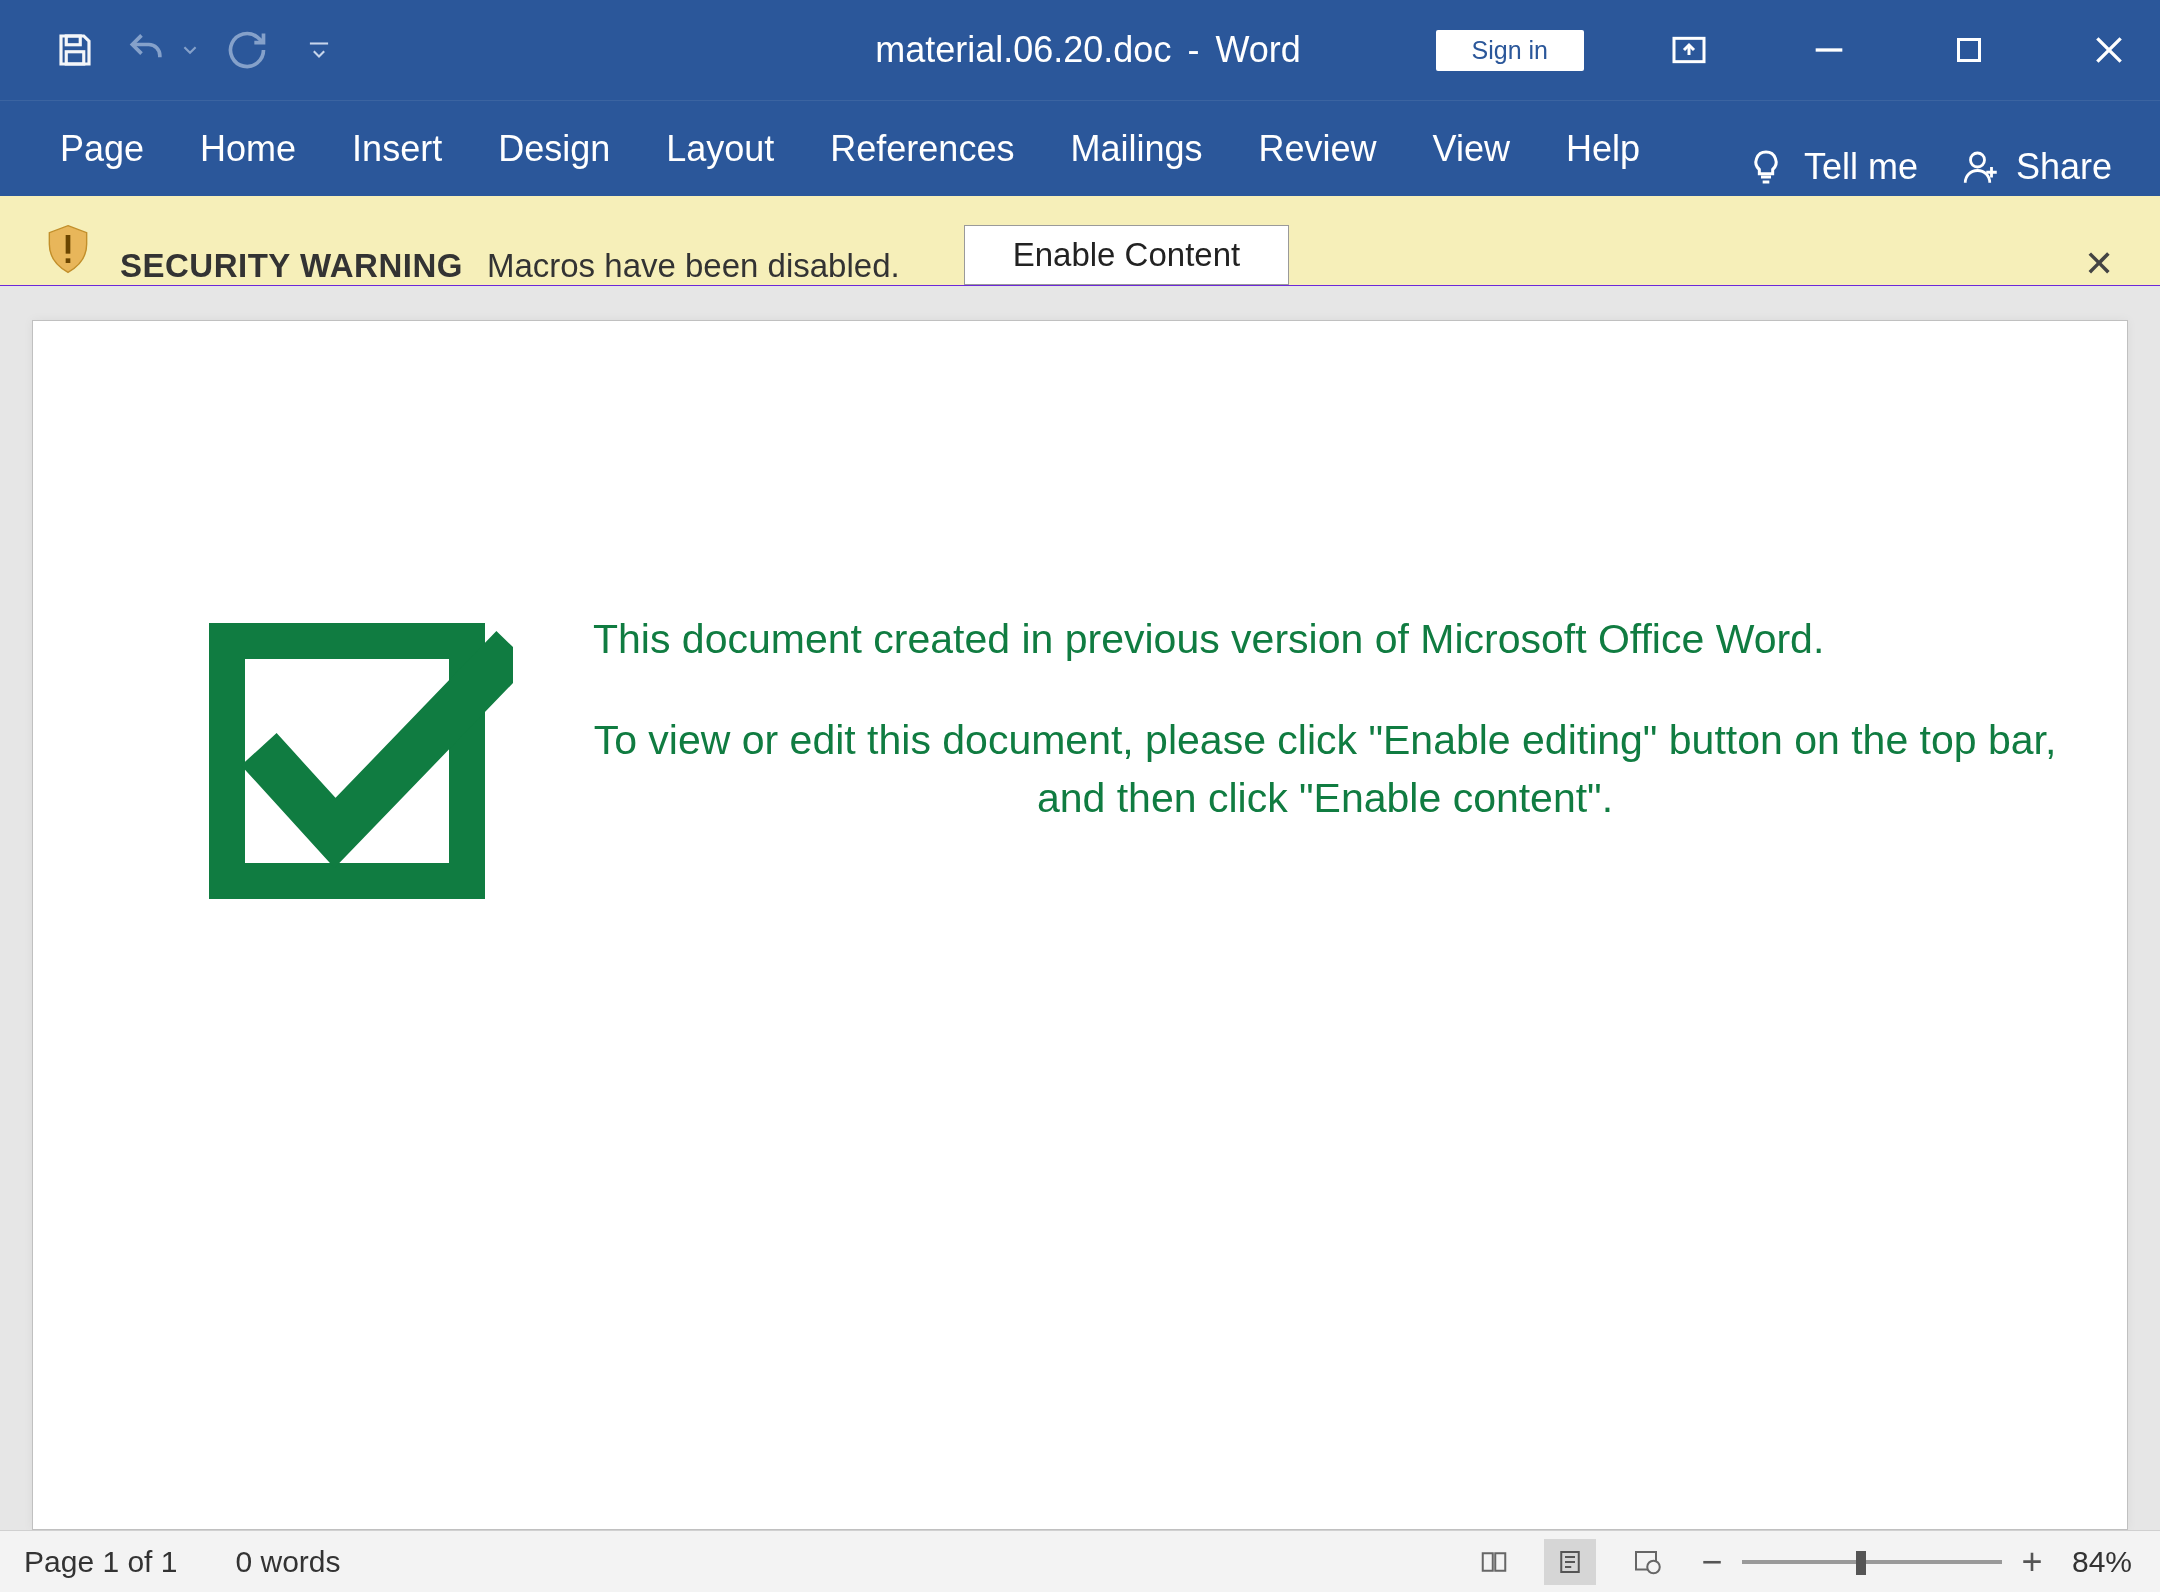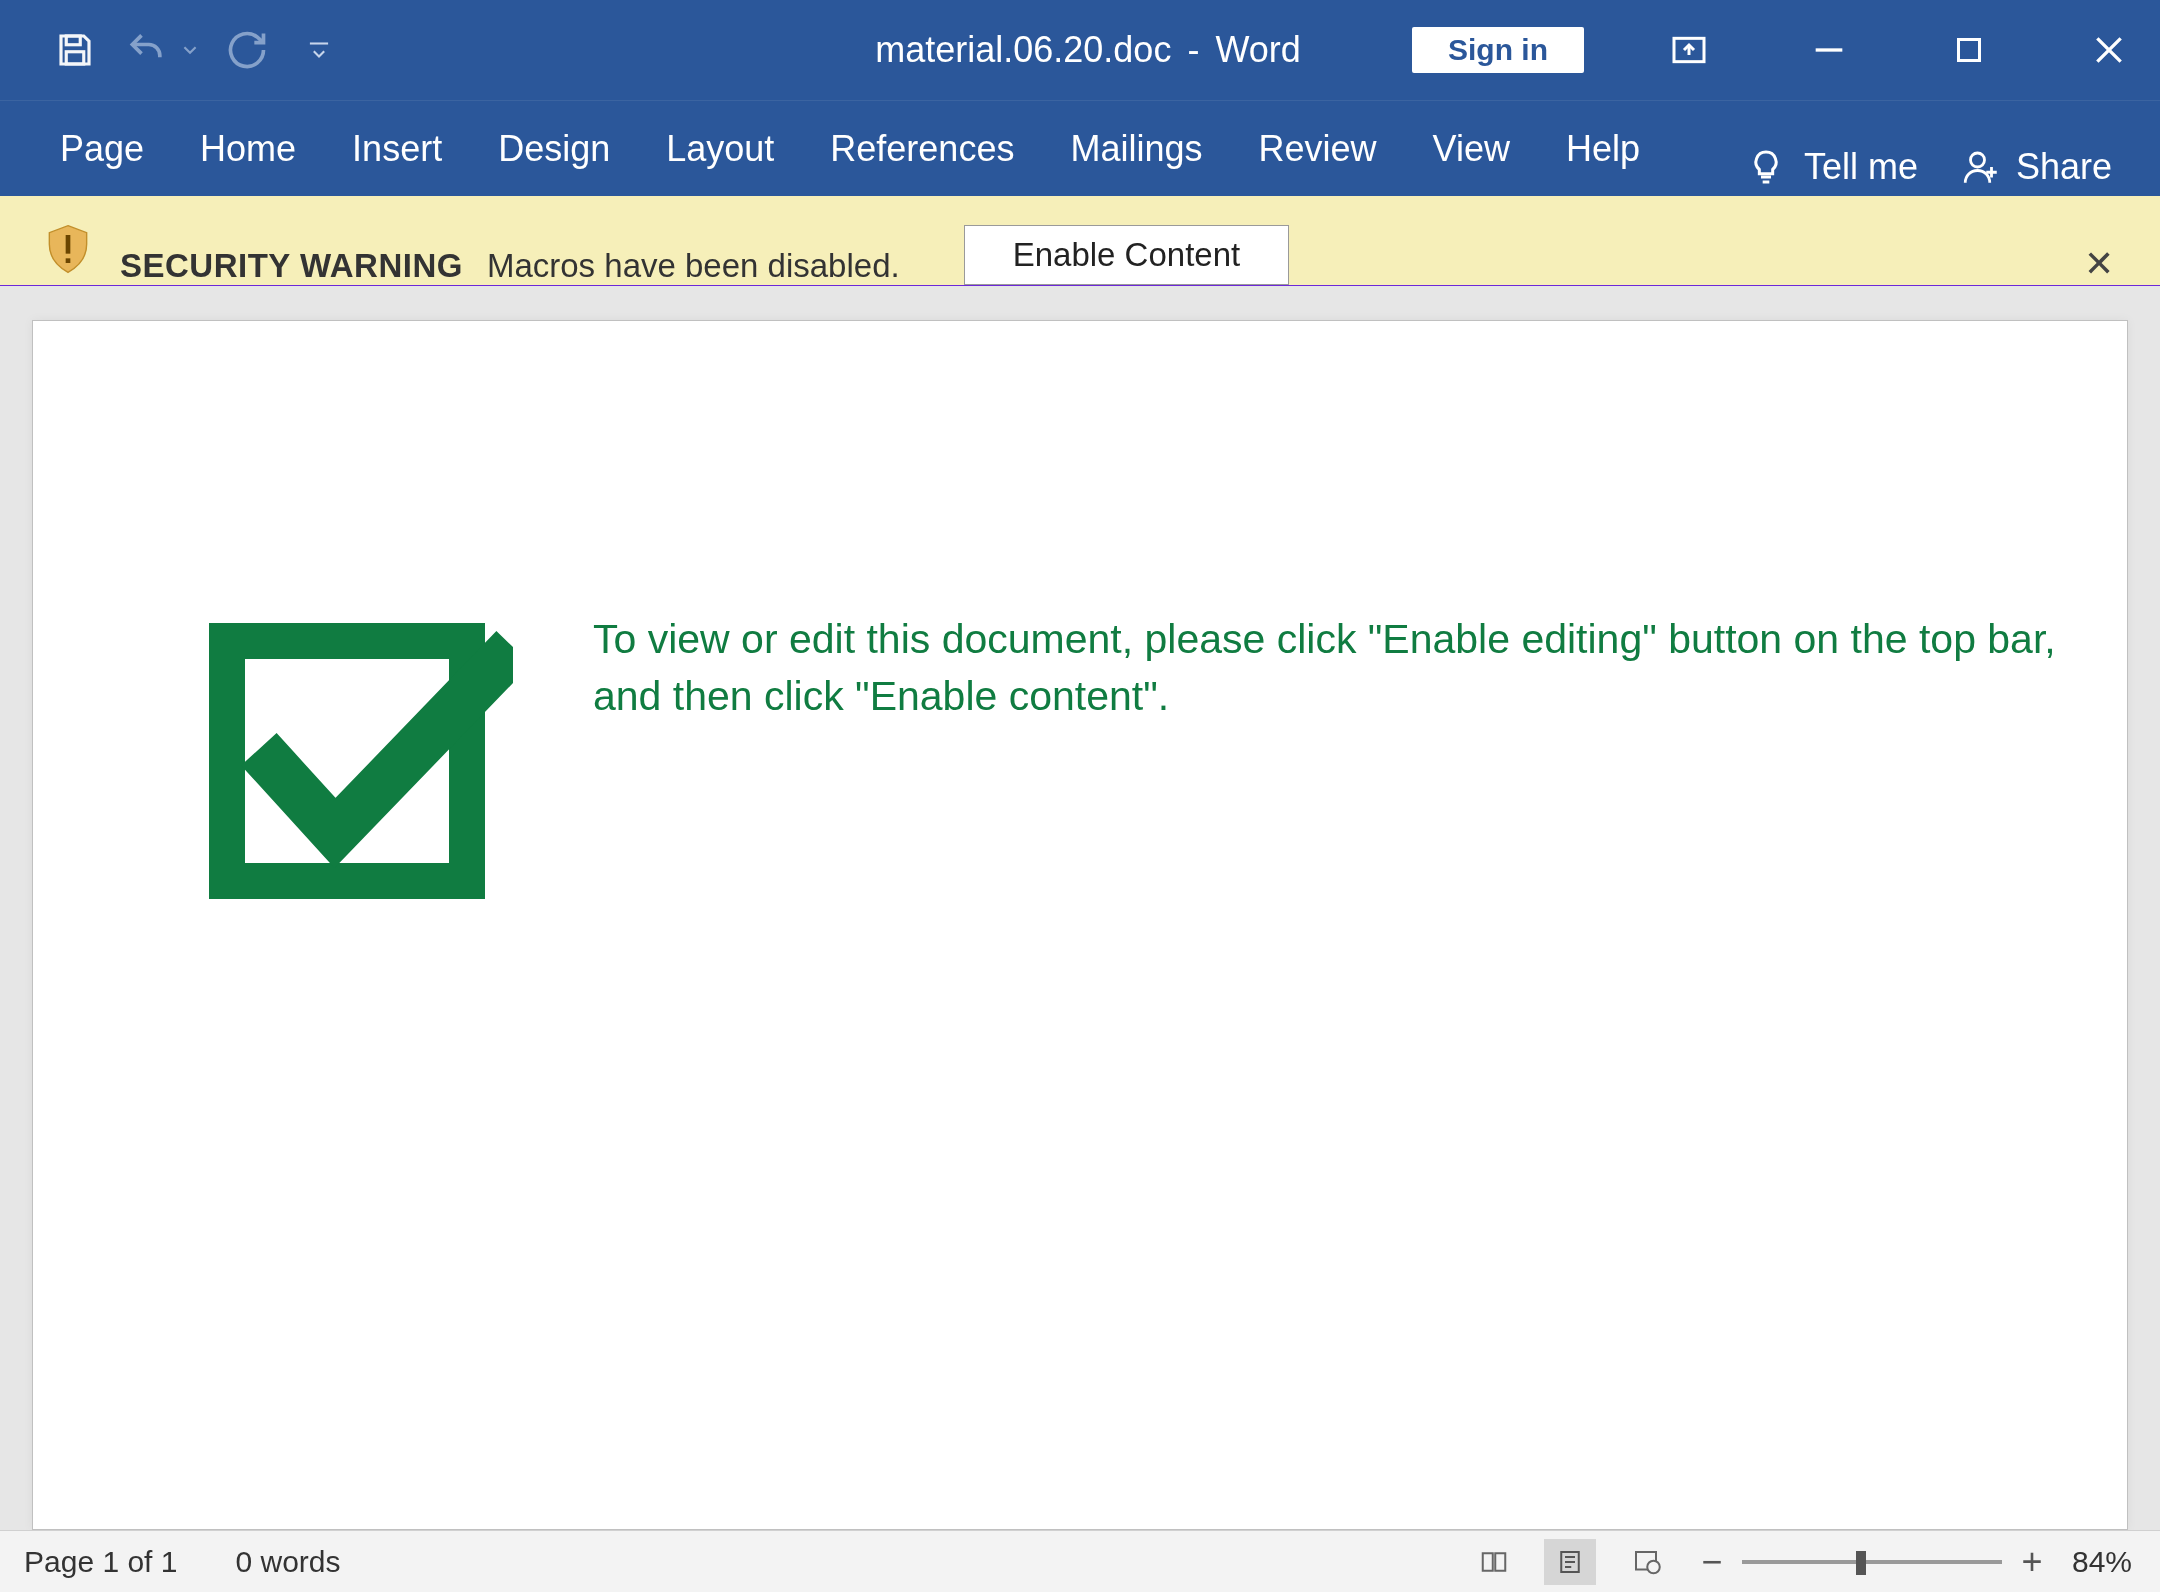--- a/index.html
+++ b/index.html
@@ -17,21 +17,21 @@
   }
   .qat { display: flex; align-items: center; gap: 22px; padding-left: 50px; }
   .qat-icon { width: 50px; height: 50px; display: flex; align-items: center; justify-content: center; opacity: 0.95; }
   .title-center {
     position: absolute; left: 16px; right: 0; text-align: center; pointer-events: none;
     font-size: 36px; font-weight: 400; color: #fff;
   }
   .title-center .dash { margin: 0 6px; }
   .title-right { margin-left: auto; display: flex; align-items: center; gap: 70px; padding-right: 16px; }
   .signin-btn {
-    background: #fff; color: #2B579A; font-size: 30px; font-weight: 700;
+    background: #fff; color: #2B579A; font-size: 25px; font-weight: 400;
     padding: 6px 36px; border: none; border-radius: 2px;
   }
   .win-btn { width: 70px; height: 70px; display:flex; align-items:center; justify-content:center; }
 
   
   .ribbon {
     height: 96px;
     background: #2B579A;
     display: flex; align-items: center;
     color: #fff;
@@ -226,20 +226,21 @@
   <div class="canvas">
     <div class="page">
       <div class="doc-body">
         <div class="check-icon">
           <svg viewBox="0 0 100 100" width="320" height="300">
             <rect x="8" y="10" width="80" height="80" fill="none" stroke="#107C41" stroke-width="12" stroke-linejoin="miter"></rect>
             <path d="M24 52 L44 74 L98 18" fill="none" stroke="#107C41" stroke-width="16" stroke-linecap="square"></path>
           </svg>
         </div>
         <div class="doc-text">
+          <p>This document created in previous version of Microsoft Office Word.</p>
           <p>To view or edit this document, please click "Enable editing" button on the top bar, and then click "Enable content".</p>
         </div>
       </div>
     </div>
   </div>
 
   <div class="status-bar">
     <div class="status-left">
       <span>Page 1 of 1</span>
       <span>0 words</span>

